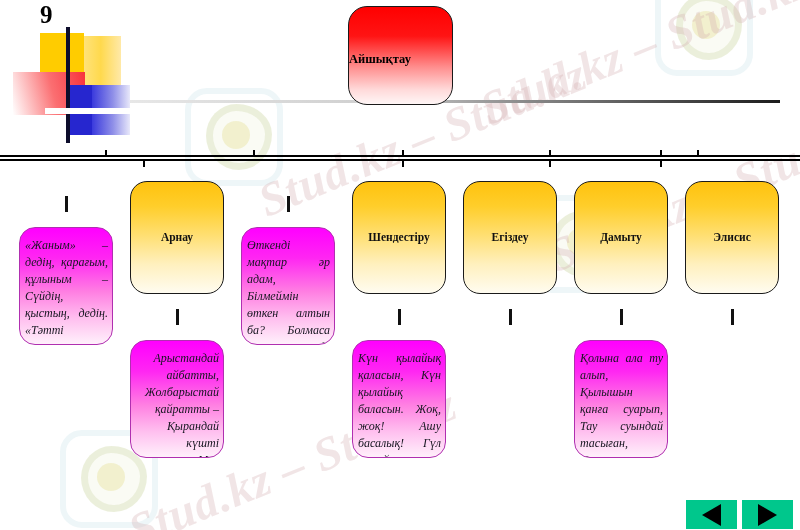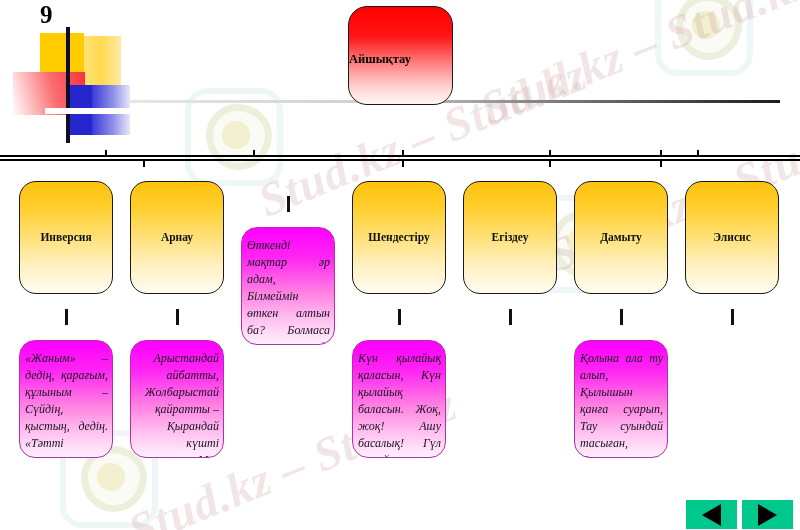--- a/index.html
+++ b/index.html
@@ -302,23 +302,20 @@
   <div class="tick up" style="left:549px;"></div>
   <div class="tick down" style="left:549px;"></div>
   <div class="tick up" style="left:660px;"></div>
   <div class="tick down" style="left:660px;"></div>
   <div class="tick up" style="left:697px;"></div>
 </div>
 
 <div class="cards">
 
   <div class="col" style="left:19px;">
-    <div class="cat-box">
-      <span>Инверсия</span>
-    </div>
     <div class="stem"></div>
     <div class="quote-box just">
       <p>«Жаным» – дедің, қарағым, құлыным – Сүйдің, қыстың, дедің. «Тәтті қылылың» – Қаз-қаз тұрсам, ещ тартсам, құласам, Я жығыласам – бәрі жақты қылылы</p>
     </div>
   </div>
 
   <div class="col" style="left:130px;">
     <div class="cat-box">
       <span>Арнау</span>
     </div>

